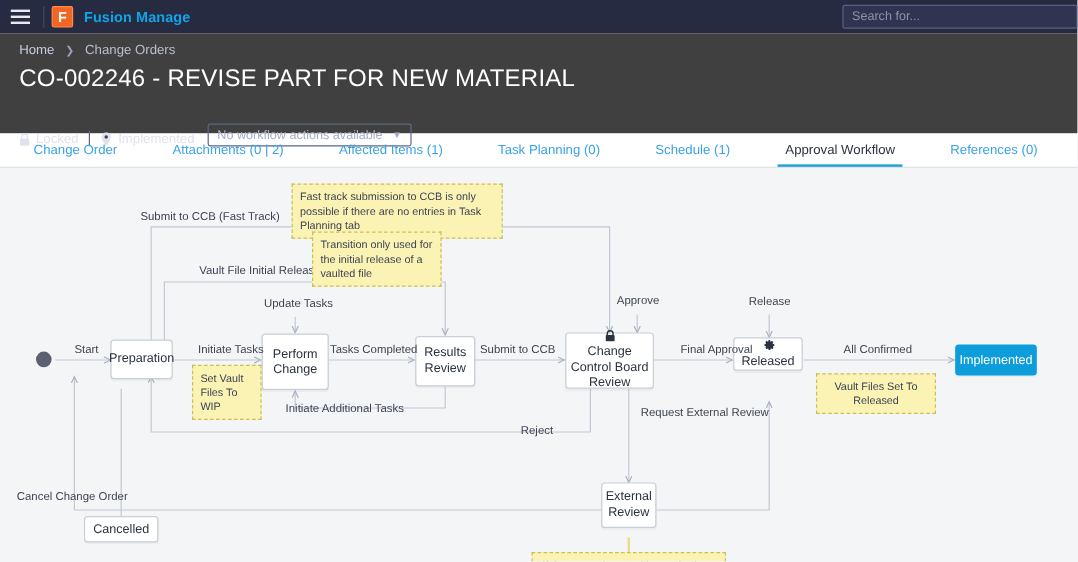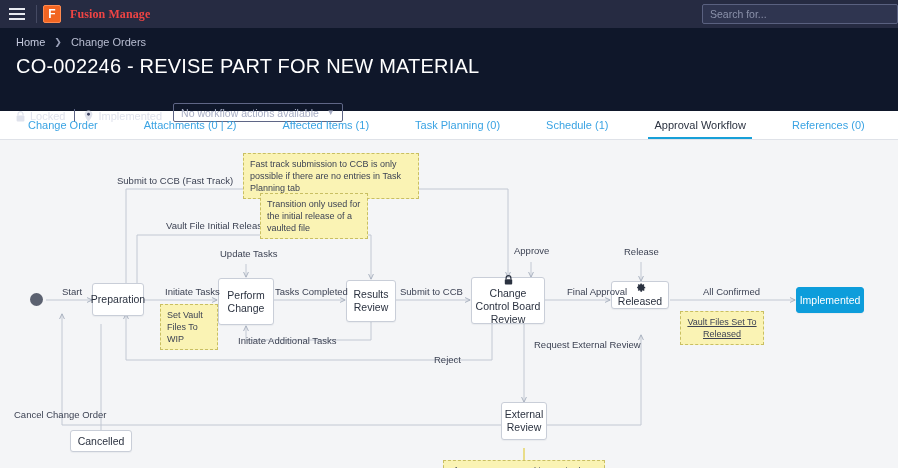--- a/index.html
+++ b/index.html
@@ -28,40 +28,40 @@
   .hamburger span { display:block; width: 16px; height: 2px; background: #e8eaf0; }
   .vdiv { width: 1px; height: 18px; background: #454a63; margin: 0 6px 0 2px; }
   .logo-mark {
     width: 18px; height: 18px; border-radius: 2px;
     background: #f26522;
     display: flex; align-items: center; justify-content: center;
     color: #fff; font-size: 12px; font-weight: bold; line-height: 1;
     border: 1px solid #ff8a50;
   }
   .brand-name {
-    color: #ef4444; font-size: 12px; font-weight: bold;
-    margin-left: 9px; letter-spacing: .1px; font-family: Liberation Serif, serif;
+    color: #0ea5e9; font-size: 12px; font-weight: bold;
+    margin-left: 9px; letter-spacing: .1px;
   }
   .search-wrap { position: absolute; right: 0px; top: 4px; }
   .search-box {
     width: 196px; height: 20px;
     background: #2f3550;
     border: 1px solid #5a6180;
     border-radius: 2px;
     color: #9ba1b8;
     font-size: 10.5px;
     padding: 0 7px;
     font-family: "Liberation Sans", sans-serif;
     outline: none;
   }
   .search-box::placeholder { color: #8b92ab; }
 
   
   .header {
-    background: #0f172a;
+    background: #404040;
     height: 83px; width: 898px;
     padding: 8px 0 0 16px;
     position: relative;
   }
   .crumbs { display: flex; align-items: center; font-size: 11px; color: #b9bed2; }
   .crumb-link { color: #c5cade; cursor: pointer; }
   .crumb-sep { margin: 0 9px; color: #9aa0b8; font-size: 9px; }
   .crumb-current { color: #b9bed2; }
   .page-title {
     color: #ffffff; font-size: 20px;
@@ -319,16 +319,16 @@
   <div class="elabel" style="left:166px; top:80px;">Vault File Initial Release</div>
   <div class="elabel" style="left:238px; top:195px;">Initiate Additional Tasks</div>
   <div class="elabel" style="left:434px; top:214px;">Reject</div>
   <div class="elabel" style="left:534px; top:199px;">Request External Review</div>
 
   <div class="elabel" style="left:14px; top:269px;">Cancel Change Order</div>
 
   <div class="note" style="left:243px; top:13px; width:176px;">Fast track submission to CCB is only possible if there are no entries in Task Planning tab</div>
   <div class="note" style="left:260px; top:53px; width:108px;">Transition only used for the initial release of a vaulted file</div>
   <div class="note" style="left:160px; top:164px; width:58px;">Set Vault Files To WIP</div>
-  <div class="note" style="left:680px; top:171px; width:84px; text-align:center;text-decoration:underline;">Vault Files Set To Released</div>
+  <div class="note" style="left:680px; top:171px; width:100px; text-align:center;">Vault Files Set To Released</div>
   <div class="note" style="left:443px; top:320px; width:162px; text-align:center;">If Customer Approval is required per Details</div>
 
 </div>
 
 </body></html>

